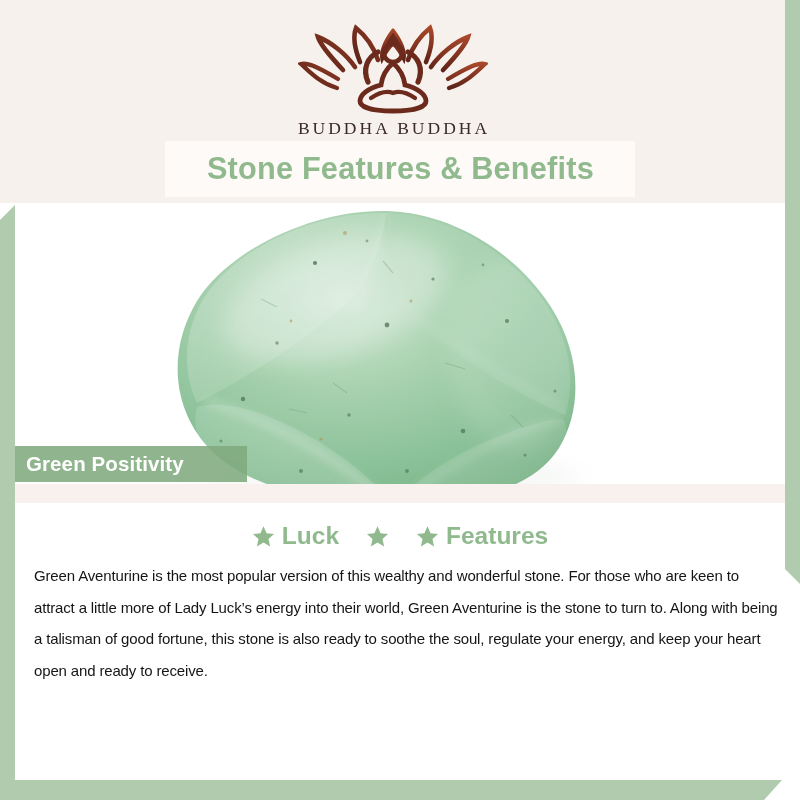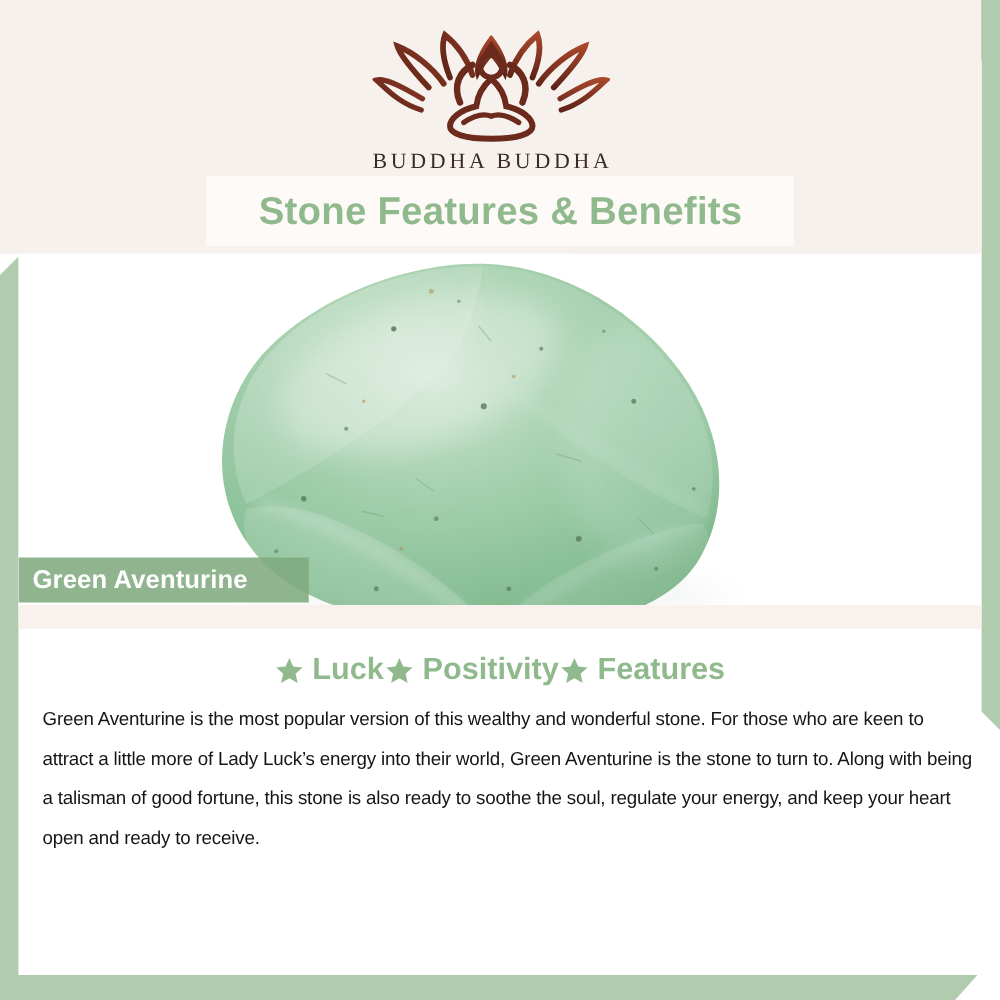--- a/index.html
+++ b/index.html
@@ -113,21 +113,21 @@
     position:absolute; top:484px; left:15px;
     width:770px; height:19px;
     background:#f8f1ee;
   }
 
   
   .benefits {
     position:absolute; top:518px; left:15px;
     width:770px; height:36px;
     display:flex; align-items:center; justify-content:center;
-    gap:1px;
+    gap:27px;
   }
   .benefit {
     display:flex; align-items:center; gap:7px;
   }
   .star-icon {
     width:23px; height:23px;
     display:block;
     flex:0 0 auto;
   }
   .benefit-label {
@@ -299,39 +299,38 @@
         <path d="M430 160 l20 6"></path>
         <path d="M318 180 l14 10"></path>
         <path d="M496 212 l12 12"></path>
         <path d="M274 206 l18 4"></path>
         <path d="M368 58 l10 12"></path>
       </g>
     </svg>
   </div>
 
   <div class="stone-banner">
-    <span class="stone-banner-text">Green Aventurine</span>
+    <span class="stone-banner-text">Green Positivity</span>
   </div>
 
   <div class="pink-strip"></div>
 
   <div class="benefits">
 
     <div class="benefit">
       <svg class="star-icon" viewBox="0 0 24 24" aria-hidden="true">
         <polygon points="12,1.4 15.2,8.6 23,9.4 17.2,14.6 18.9,22.4 12,18.3 5.1,22.4 6.8,14.6 1,9.4 8.8,8.6" fill="#90ba8d"></polygon>
       </svg>
       <span class="benefit-label">Luck</span>
     </div>
 
     <div class="benefit">
       <svg class="star-icon" viewBox="0 0 24 24" aria-hidden="true">
         <polygon points="12,1.4 15.2,8.6 23,9.4 17.2,14.6 18.9,22.4 12,18.3 5.1,22.4 6.8,14.6 1,9.4 8.8,8.6" fill="#90ba8d"></polygon>
       </svg>
-      <span class="benefit-label">Positivity</span>
     </div>
 
     <div class="benefit">
       <svg class="star-icon" viewBox="0 0 24 24" aria-hidden="true">
         <polygon points="12,1.4 15.2,8.6 23,9.4 17.2,14.6 18.9,22.4 12,18.3 5.1,22.4 6.8,14.6 1,9.4 8.8,8.6" fill="#90ba8d"></polygon>
       </svg>
       <span class="benefit-label">Features</span>
     </div>
 
   </div>

